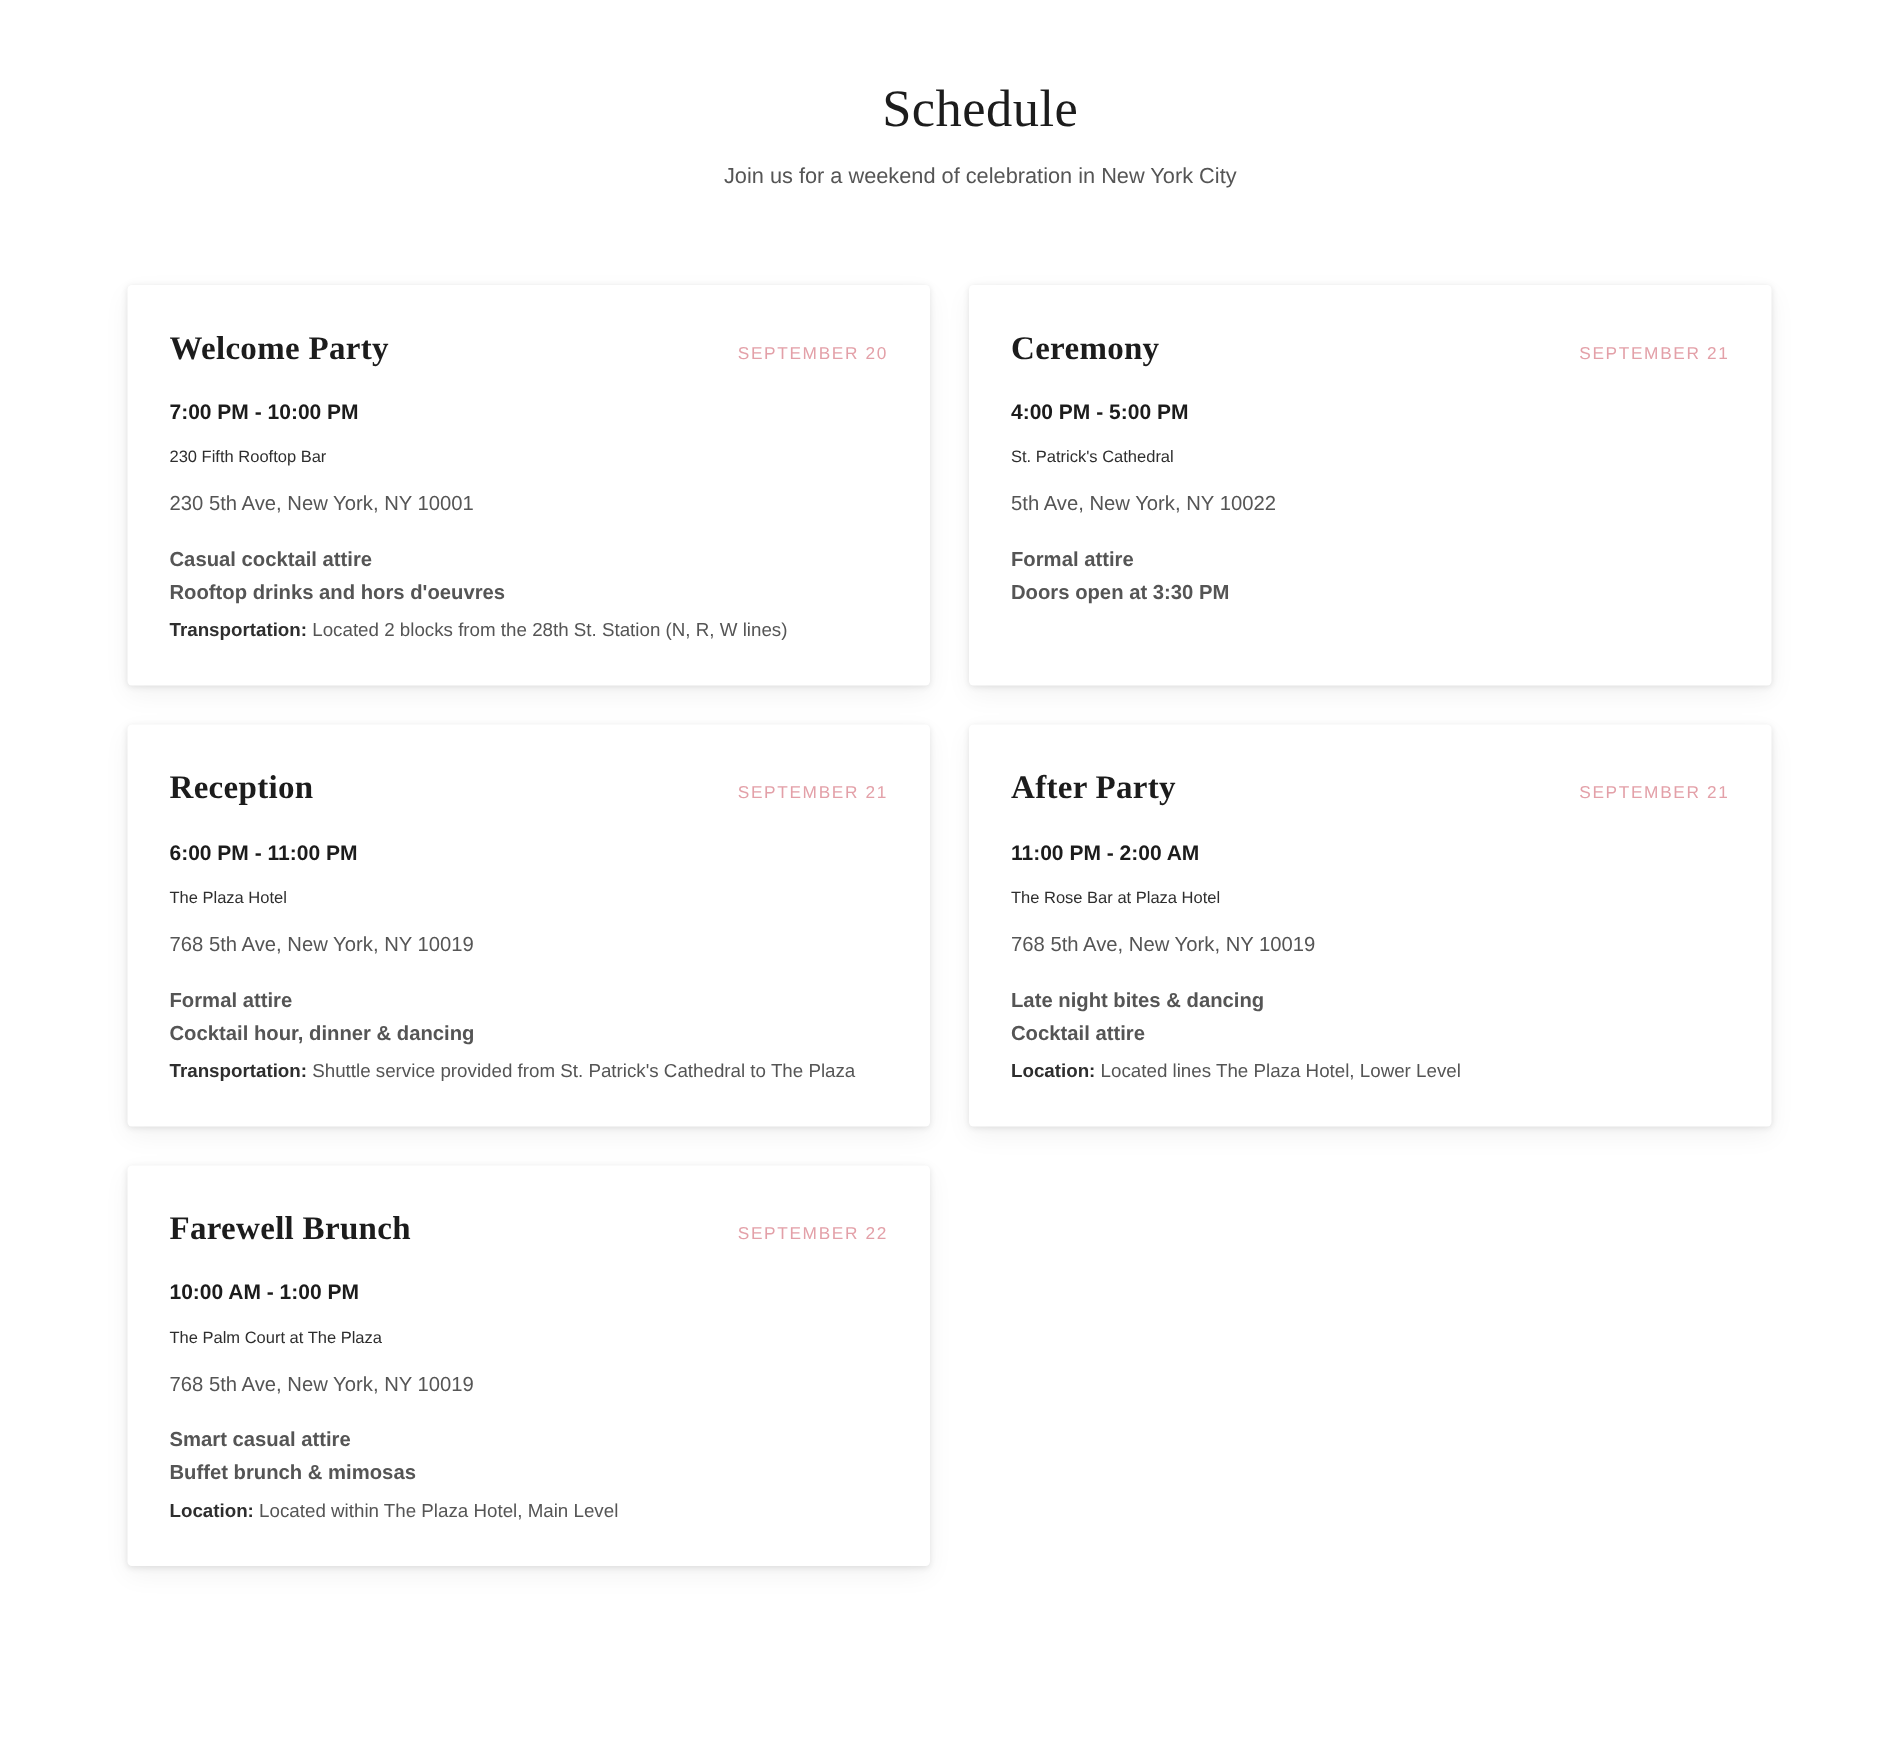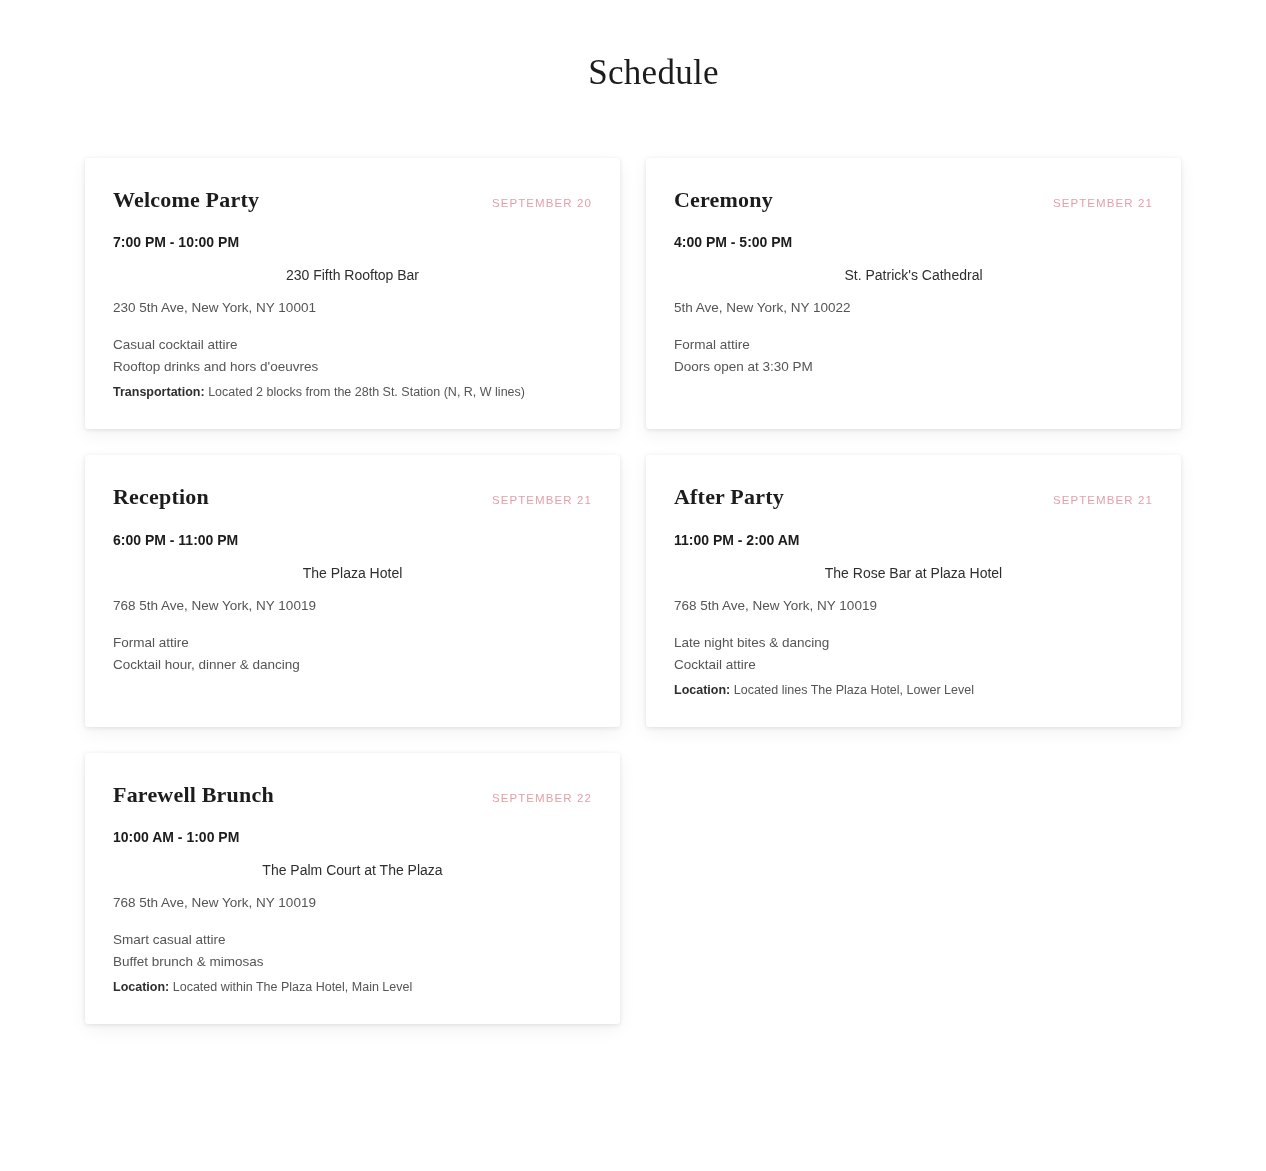--- a/index.html
+++ b/index.html
@@ -75,53 +75,54 @@
     white-space: nowrap;
     padding-left: 18px;
   }
   .event-time {
     font-size: 14px;
     font-weight: bold;
     color: #1c1c1c;
     margin-bottom: 17px;
   }
   .event-venue {
-    font-size: 14px;
+    font-size: 11px;
     color: #2e2e2e;
     margin-bottom: 17px;
-    text-align: center;
   }
   .event-address {
     font-size: 13.5px;
     color: #555555;
     margin-bottom: 22px;
   }
   .event-detail {
     font-size: 13.5px;
     color: #555555;
     margin-bottom: 7px;
+    font-weight: bold;
   }
   .event-note {
     font-size: 12.5px;
     color: #555555;
     margin-top: 9px;
     line-height: 1.45;
   }
   .event-note .note-label {
     font-weight: bold;
     color: #2e2e2e;
   }
 </style>
 </head>
 <body>
 
 <div class="page">
 
   <div class="page-header">
     <h1 class="page-title">Schedule</h1>
+    <p class="page-subtitle">Join us for a weekend of celebration in New York City</p>
   </div>
 
   <div class="cards-grid">
 
     <div class="event-card">
       <div class="card-head">
         <div class="event-name">Welcome Party</div>
         <div class="event-date">SEPTEMBER 20</div>
       </div>
       <div class="event-time">7:00 PM - 10:00 PM</div>
@@ -150,20 +151,24 @@
     <div class="event-card">
       <div class="card-head">
         <div class="event-name">Reception</div>
         <div class="event-date">SEPTEMBER 21</div>
       </div>
       <div class="event-time">6:00 PM - 11:00 PM</div>
       <div class="event-venue">The Plaza Hotel</div>
       <div class="event-address">768 5th Ave, New York, NY 10019</div>
       <div class="event-detail">Formal attire</div>
       <div class="event-detail">Cocktail hour, dinner &amp; dancing</div>
+      <div class="event-note">
+        <span class="note-label">Transportation:</span>
+        <span>Shuttle service provided from St. Patrick's Cathedral to The Plaza</span>
+      </div>
     </div>
 
     <div class="event-card">
       <div class="card-head">
         <div class="event-name">After Party</div>
         <div class="event-date">SEPTEMBER 21</div>
       </div>
       <div class="event-time">11:00 PM - 2:00 AM</div>
       <div class="event-venue">The Rose Bar at Plaza Hotel</div>
       <div class="event-address">768 5th Ave, New York, NY 10019</div>

